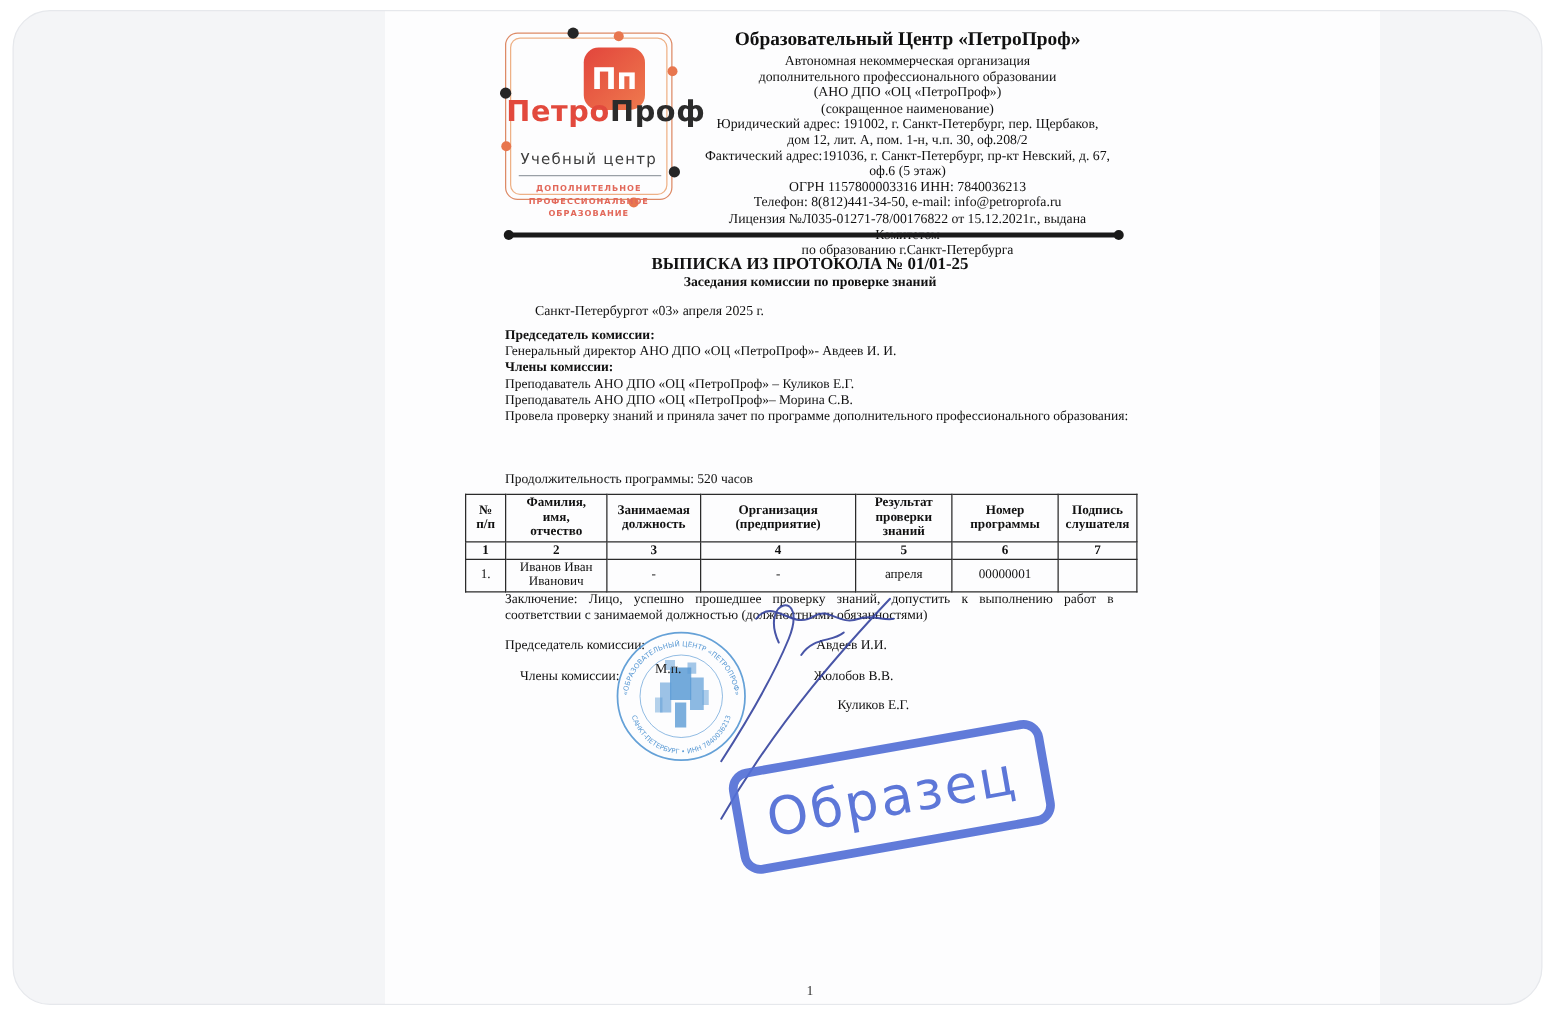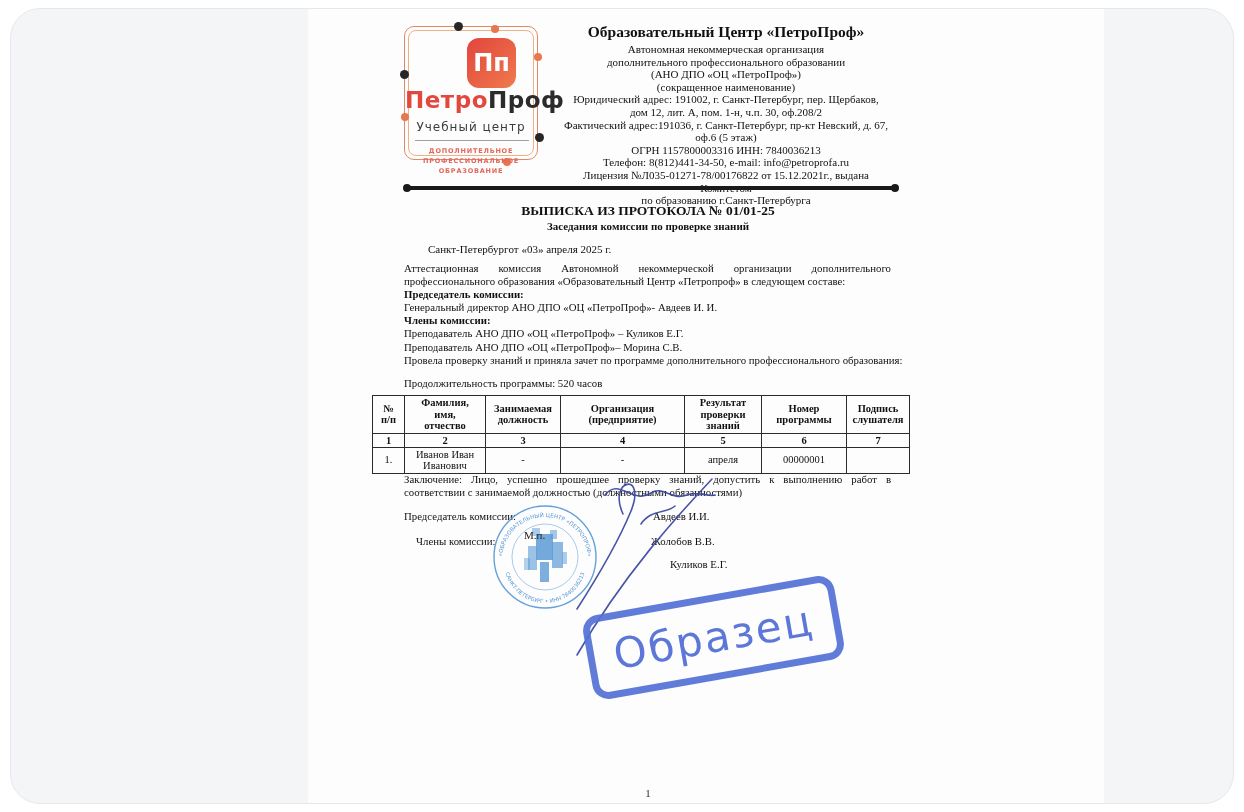--- a/index.html
+++ b/index.html
@@ -13,21 +13,21 @@
   .logo-box { position:absolute; left:96px; top:17px; width:134px; height:134px;
               border:1.5px solid #dd8a66; border-radius:10px; }
   .logo-box .inner-line { position:absolute; inset:3px; border:1px solid #eeb186; border-radius:8px; }
   .logo-dot { position:absolute; border-radius:50%; }
   .dot-black { background:#262626; width:9px; height:9px; }
   .dot-orange { background:#e8764e; width:8px; height:8px; }
   .app-icon { position:absolute; left:62px; top:11px; width:49px; height:50px; border-radius:12px;
               background:linear-gradient(135deg,#e2453c,#ef7a4e);
               display:flex; align-items:center; justify-content:center;
               font-family:"DejaVu Sans",sans-serif; font-weight:bold; color:#fff; font-size:24px; }
-  .brand { position:absolute; left:0; top:60px; width:100%; text-align:center;
+  .brand { position:absolute; left:0; top:50px; width:100%; text-align:center;
            font-family:"DejaVu Sans",sans-serif; font-weight:bold; font-size:23px; letter-spacing:0.5px; }
   .brand .p1 { color:#e2493d; } .brand .p2 { color:#2b2b2b; }
   .logo-sub { position:absolute; left:0; top:93px; width:100%; text-align:center;
               font-family:"DejaVu Sans",sans-serif; font-size:12px; color:#3c3c3c; letter-spacing:1px; }
   .logo-divider { position:absolute; left:10px; top:113px; width:114px; height:1px; background:#9aa0a6; }
   .logo-tagline { position:absolute; left:0; top:119px; width:100%; text-align:center;
                   font-family:"DejaVu Sans",sans-serif; font-weight:bold; font-size:6.5px;
                   color:#e2685a; letter-spacing:0.8px; line-height:10px; }
 
   
@@ -130,21 +130,20 @@
 
     <div class="doc-title">ВЫПИСКА ИЗ ПРОТОКОЛА № 01/01-25</div>
     <div class="doc-subtitle">Заседания комиссии по проверке знаний</div>
 
     <div class="meta-row">
       <span>Санкт-Петербург</span>
       <span>от «03» апреля 2025 г.</span>
     </div>
 
     <div class="body-block">
-      <div class="just">Аттестационная комиссия Автономной некоммерческой организации дополнительного профессионального образования «Образовательный Центр «Петропроф» в следующем составе:</div>
       <div class="nowrap" style="font-weight:bold;">Председатель комиссии:</div>
       <div class="nowrap">Генеральный директор АНО ДПО «ОЦ «ПетроПроф»- Авдеев И. И.</div>
       <div class="nowrap" style="font-weight:bold;">Члены комиссии:</div>
       <div class="nowrap">Преподаватель АНО ДПО «ОЦ «ПетроПроф» – Куликов Е.Г.</div>
       <div class="nowrap">Преподаватель АНО ДПО «ОЦ «ПетроПроф»– Морина С.В.</div>
       <div class="nowrap">Провела проверку знаний и приняла зачет по программе дополнительного профессионального образования:</div>
     </div>
 
     <div class="duration">Продолжительность программы: 520 часов</div>
 

